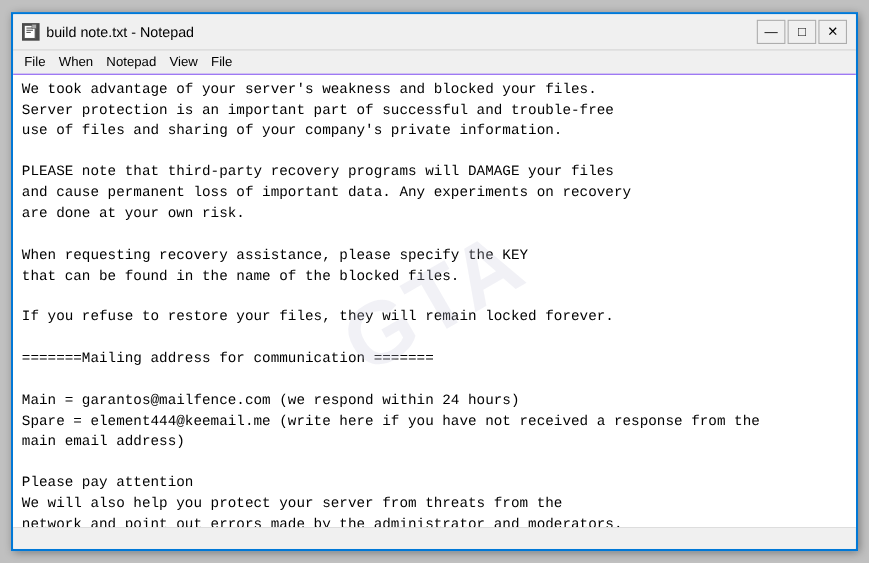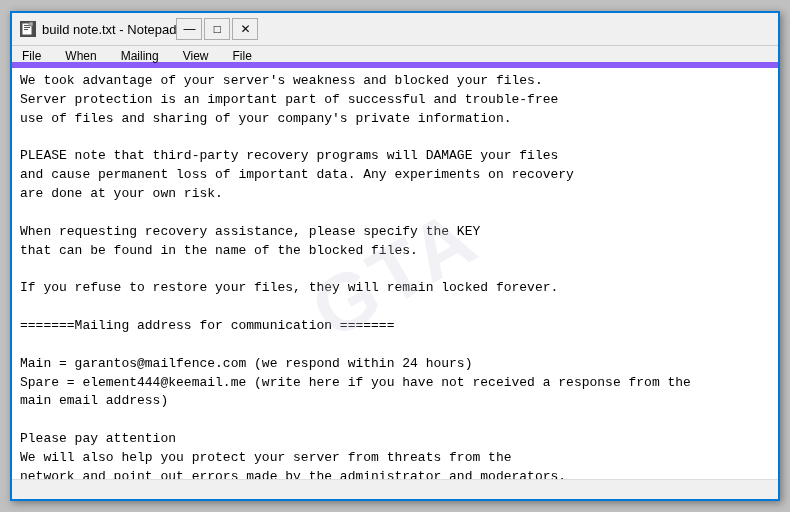--- a/index.html
+++ b/index.html
@@ -27,20 +27,21 @@
       display: flex;
       flex-direction: column;
       box-shadow: 2px 2px 8px rgba(0,0,0,0.4);
     }
 
     .title-bar {
       background: #f0f0f0;
       border-bottom: 1px solid #ccc;
       display: flex;
       align-items: center;
+      justify-content: space-between;
       padding: 16px 8px;
       height: 30px;
       user-select: none;
     }
 
     .title-bar-left {
       display: flex;
       align-items: center;
       gap: 6px;
     }
@@ -74,24 +75,24 @@
       cursor: pointer;
       display: flex;
       align-items: center;
       justify-content: center;
       font-size: 12px;
       color: #000;
     }
 
     .menu-bar {
       background: #f0f0f0;
-      border-bottom: 6px solid #8b5cf6;
+      border-bottom: 1px solid #8b5cf6;
       padding: 2px 4px;
       display: flex;
-      gap: 12px;
+      gap: 0;
       height: 22px;
     }
 
     .menu-item {
       font-size: 12px;
       color: #000;
       padding: 1px 6px;
       cursor: pointer;
     }
 
@@ -152,21 +153,21 @@
     <div class="title-bar-controls">
       <button class="title-btn">—</button>
       <button class="title-btn">□</button>
       <button class="title-btn close">✕</button>
     </div>
   </div>
 
   <div class="menu-bar">
     <span class="menu-item">File</span>
     <span class="menu-item">When</span>
-    <span class="menu-item">Mailing</span>
+    <span class="menu-item">Notepad</span>
     <span class="menu-item">View</span>
     <span class="menu-item">File</span>
   </div>
 
   <div class="content-area">
     <div class="watermark">GTA</div>
     <pre class="notepad-text">We took advantage of your server's weakness and blocked your files.
 Server protection is an important part of successful and trouble-free
 use of files and sharing of your company's private information.
 

